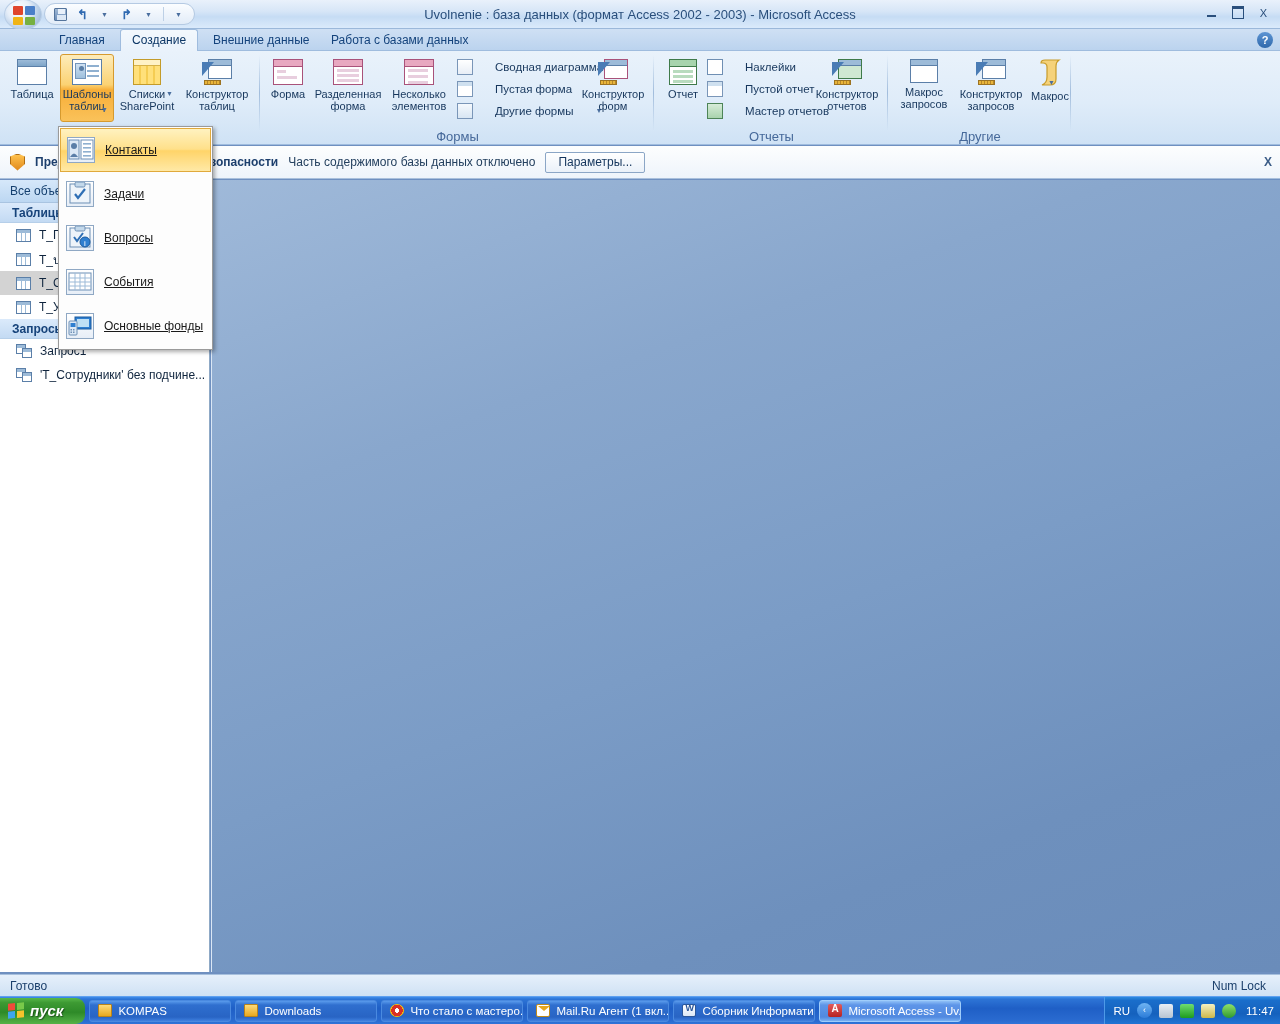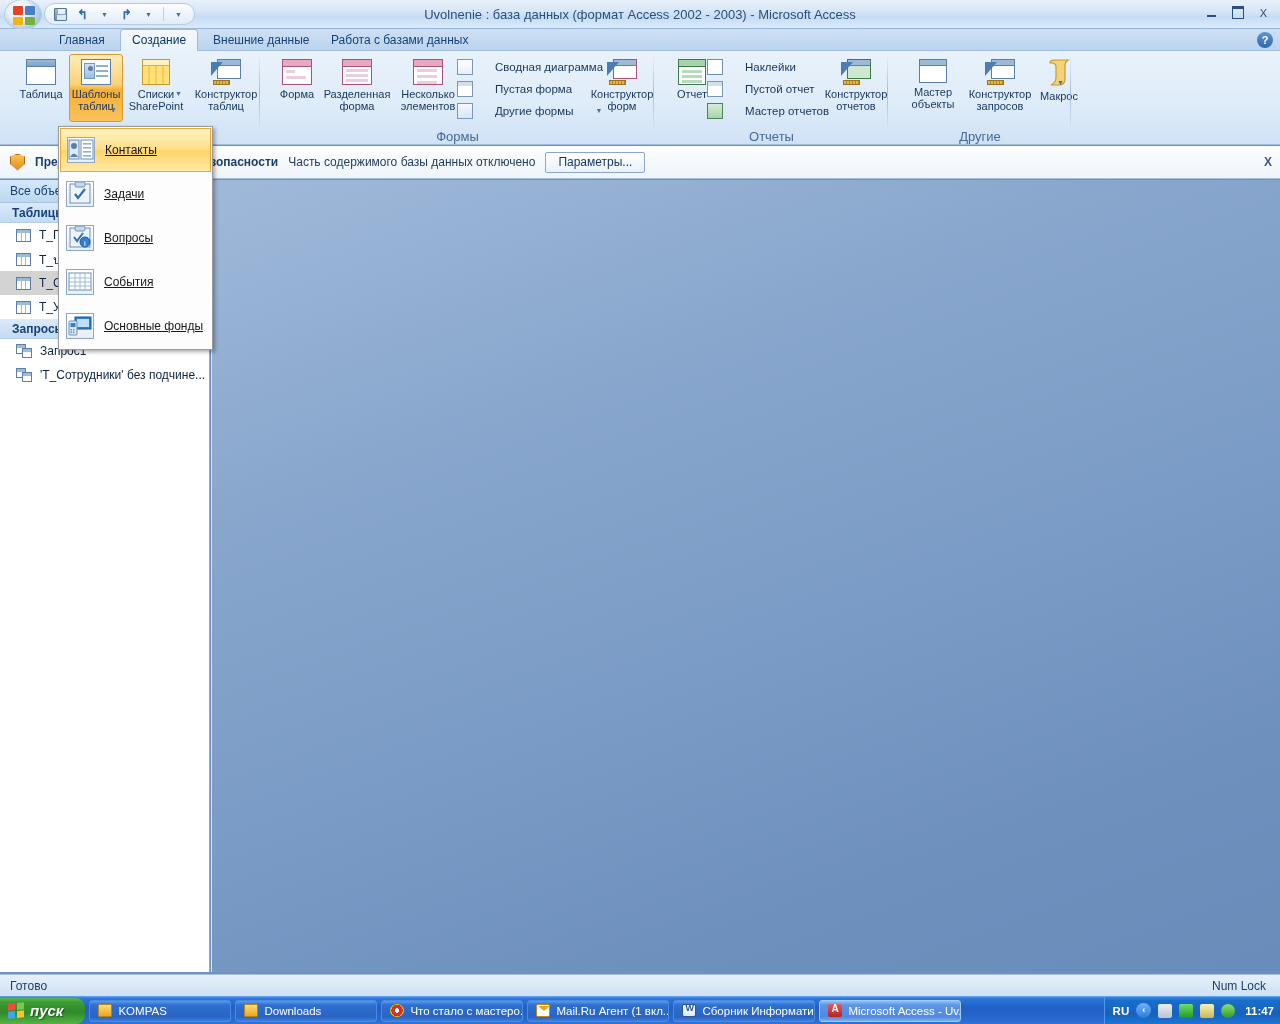--- a/index.html
+++ b/index.html
@@ -92,21 +92,21 @@
   }
   .rgroup{ position:absolute; top:0; height:94px; }
   .rgroup .gsep{ position:absolute; right:0; top:4px; bottom:14px; width:1px;
                  background:linear-gradient(180deg,rgba(150,180,215,0),rgba(150,180,215,.85),rgba(150,180,215,0)); }
   .glabel{ position:absolute; bottom:1px; left:0; width:100%; text-align:center;
            font-size:13px; color:#46699a; }
 
   .bigbtn{
     position:absolute; top:3px; width:58px; display:flex; flex-direction:column;
     align-items:center; text-align:center; font-size:11px; color:#16365c; line-height:12px;
-    padding-top:4px; border:1px solid transparent; border-radius:3px;margin-left:9px;
+    padding-top:4px; border:1px solid transparent; border-radius:3px;
   }
   .bigbtn .lbl{ margin-top:3px; }
   .bigbtn.sel{
     background:linear-gradient(180deg,#fde7a8 0%,#fbcf6a 45%,#f8b43c 52%,#fcd徐 100%);
     background:linear-gradient(180deg,#fdecba 0%,#fbd273 45%,#f7ae38 53%,#fac25a 100%);
     border:1px solid #d69a2e;
   }
   .smallrow{
     position:absolute; display:flex; align-items:center; gap:22px;
     font-size:11.5px; color:#16365c; height:21px;
@@ -277,21 +277,21 @@
   .tb-ico.mail:after{content:"";position:absolute;left:1px;top:1px;border-left:6px solid transparent;border-right:6px solid transparent;border-top:5px solid #e8a81e;}
   .tb-ico.word{ background:linear-gradient(180deg,#fff,#dce8f6); border:1px solid #2b579a;}
   .tb-ico.word:after{content:"W";position:absolute;left:2px;top:-2px;font-size:9px;color:#2b579a;font-weight:bold;}
   .tb-ico.access{ background:linear-gradient(180deg,#e35c5c,#b62222); border-radius:2px;}
   .tb-ico.access:after{content:"A";position:absolute;left:3px;top:-1px;font-size:10px;color:#fff;font-weight:bold;}
 
   .tray{
     margin-left:auto; height:28px; padding:0 6px 0 8px;
     background:linear-gradient(180deg,#2e8ae0 0%,#1a6ecb 12%,#1561bd 60%,#2076d6 100%);
     border-left:1px solid #4e9ae8;
-    display:flex; align-items:center; gap:7px; color:#fff; font-size:11.5px;font-weight:bold;
+    display:flex; align-items:center; gap:7px; color:#fff; font-size:11.5px;
   }
   .tray .lang{ font-size:11.5px; color:#fff; }
   .tray .chev{ width:15px;height:15px;border-radius:50%;
                background:linear-gradient(180deg,#6fb4f2,#2b7bd8); color:#fff;
                font-size:9px; text-align:center; line-height:15px; }
   .ti{ width:14px;height:14px; border-radius:2px; }
   .ti.a{background:linear-gradient(180deg,#e9eef4,#b7c4d2);}
   .ti.b{background:linear-gradient(180deg,#6fdc6f,#1e9c1e);}
   .ti.c{background:linear-gradient(180deg,#f5f0c0,#cdb84a);}
   .ti.d{background:linear-gradient(180deg,#8ee06a,#2f9a2f); border-radius:50%;}
@@ -461,21 +461,21 @@
         </span>
         <span class="lbl">Конструктор отчетов</span>
       </div>
       <div class="glabel">Отчеты</div>
       <div class="gsep"></div>
     </div>
 
     <div class="rgroup" style="left:889px; width:182px;">
       <div class="bigbtn" style="left:6px; width:58px;">
         <span class="ic ic-qry"></span>
-        <span class="lbl">Мастер объекты</span>
+        <span class="lbl">Макрос запросов</span>
       </div>
       <div class="bigbtn" style="left:66px; width:72px;">
         <span class="ic ic-des" style="width:30px;height:26px">
           <span class="grid"></span>
             <span class="tri"></span>
             <span class="rul"></span>
         </span>
         <span class="lbl">Конструктор запросов</span>
       </div>
       <div class="bigbtn" style="left:140px; width:42px;">

